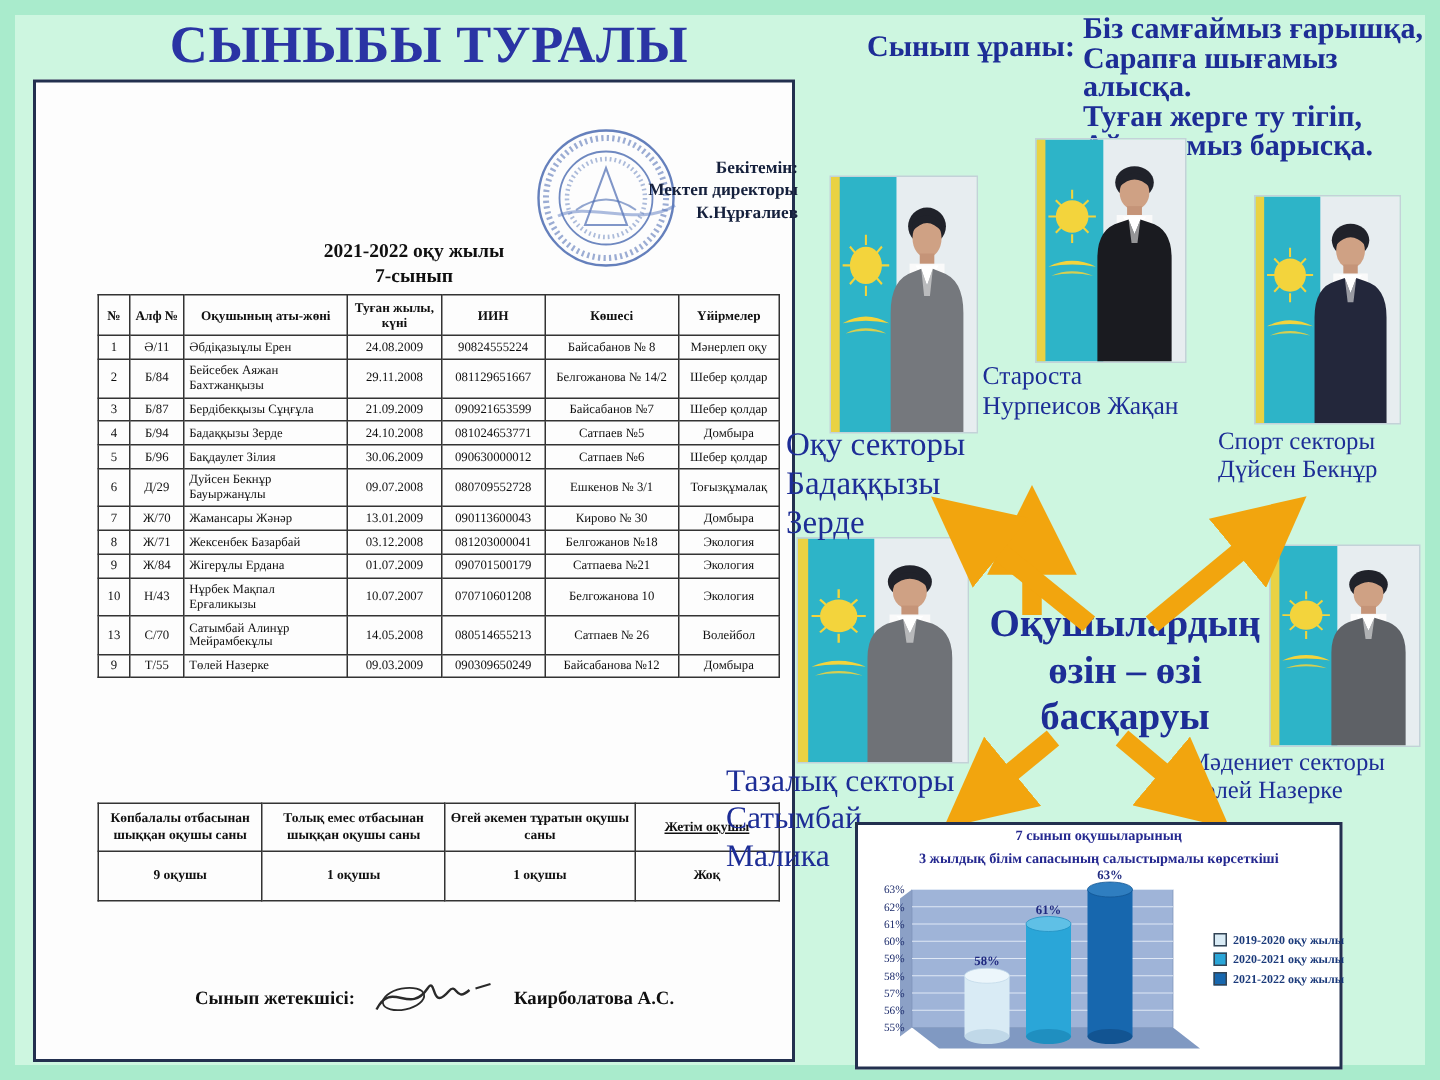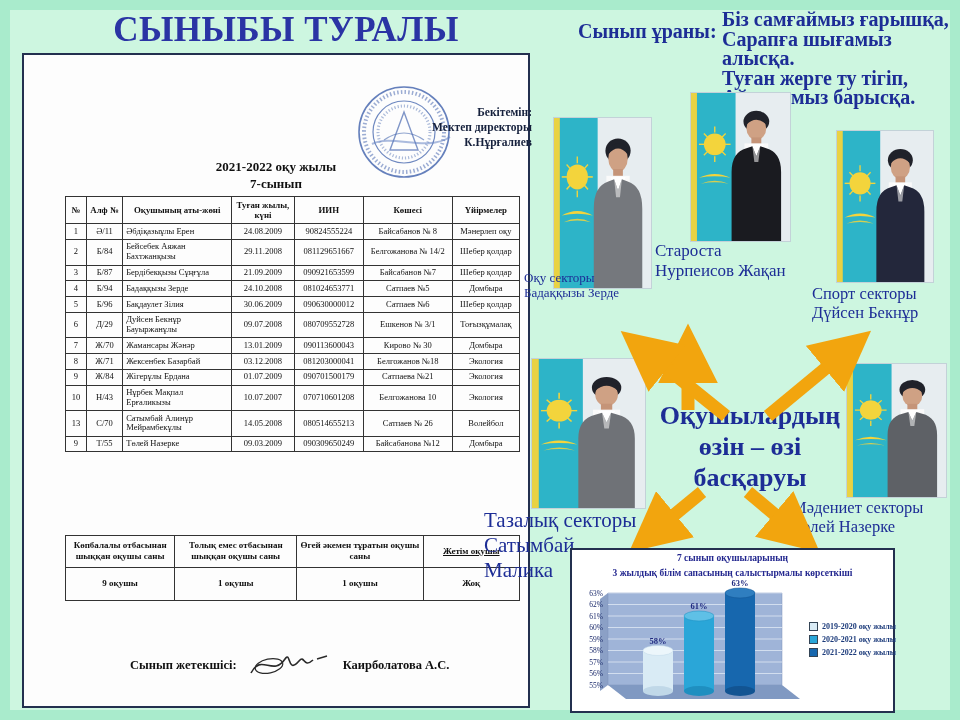--- a/index.html
+++ b/index.html
@@ -389,21 +389,21 @@
         <ellipse cx="66" cy="36" rx="10" ry="11.5" fill="#cfa184"></ellipse>
         <path d="M56,32 Q66,22 76,32 L76,27 Q66,18 56,27 Z" fill="#20222a"></path>
         <rect x="61" y="45" width="10" height="8" fill="#c59478"></rect>
         <rect x="54" y="51" width="24" height="10" fill="#fafafa"></rect>
         <polygon points="58,52 74,52 66,63" fill="#ffffff"></polygon>
         <path d="M41,150 L41,80 Q41,60 56,56 L62,54 L66,64 L70,54 L76,56 Q91,60 91,80 L91,150 Z" fill="#5e6166"></path>
         <path d="M62,54 L66,64 L70,54 L68,70 L64,70 Z" fill="#e8e8e8" opacity="0.6"></path>
       </g>
     </svg></div>
 
-  <div class="abs plabel" style="left:524px;top:270px;width:150px;font-size:13px">
+  <div class="abs plabel" style="left:524px;top:283px;width:150px;font-size:22px">
     <div>Оқу секторы</div>
     <div>Бадаққызы Зерде</div>
   </div>
   <div class="abs plabel" style="left:655px;top:241px;width:172px;font-size:17px">
     <div>Староста</div>
     <div>Нурпеисов Жақан</div>
   </div>
   <div class="abs plabel" style="left:812px;top:284px;width:145px;font-size:16.5px">
     <div>Спорт секторы</div>
     <div>Дүйсен Бекнұр</div>

